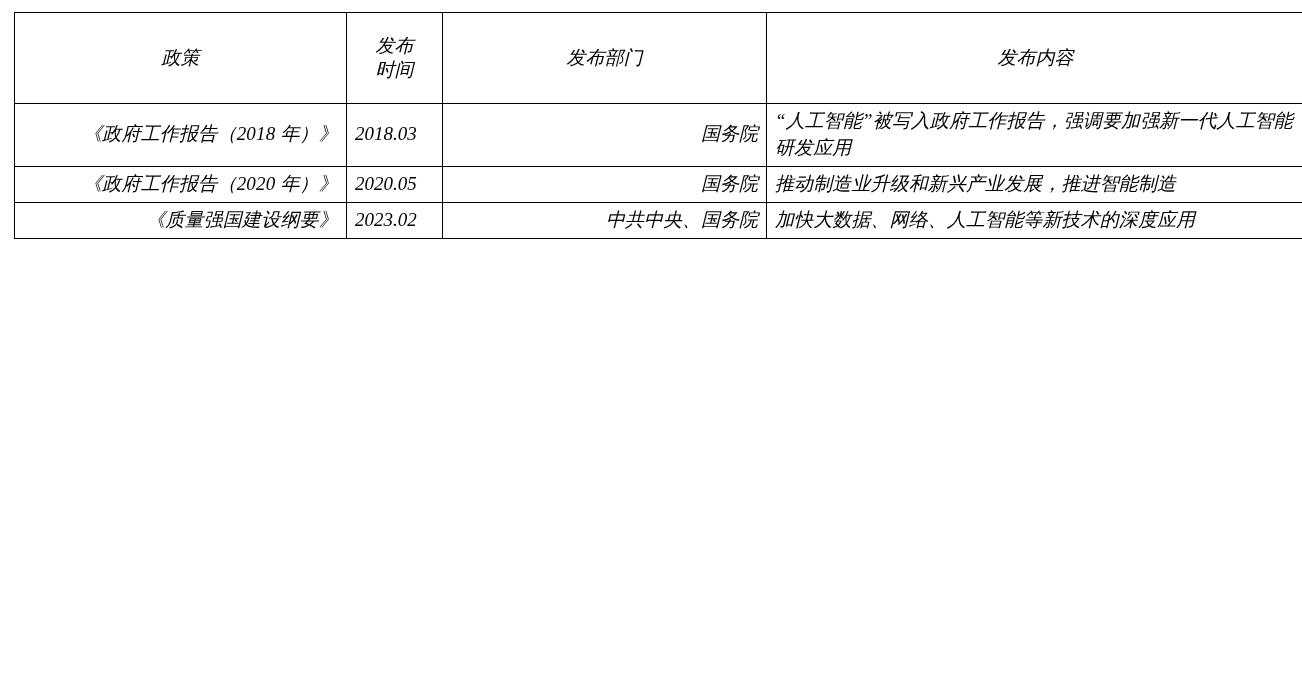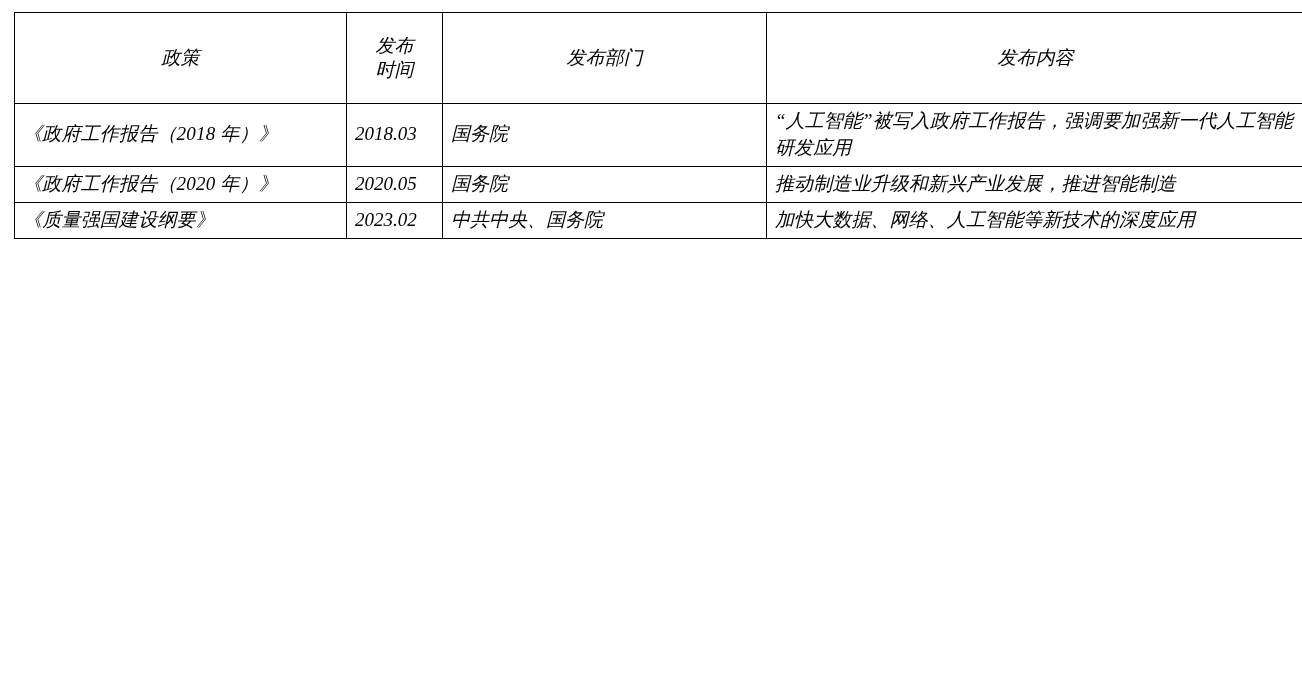--- a/index.html
+++ b/index.html
@@ -43,31 +43,31 @@
     font-weight: bold;
     height: 82px;
     padding: 2px 6px;
   }
   col.c-policy   { width: 332px; }
   col.c-date     { width: 96px; }
   col.c-dept     { width: 324px; }
   col.c-content  { width: 538px; }
 
   td.policy {
-    text-align: left;
+    text-align: right;
     font-size: 19.5px;
     letter-spacing: 0.2px;
   }
   td.date {
     text-align: left;
     font-size: 19.5px;
     white-space: nowrap;
   }
   td.dept {
-    text-align: left;
+    text-align: right;
     font-size: 19.5px;
   }
   td.dept.left2 {
     text-align: left;
   }
   td.content {
     text-align: left;
     font-size: 19.5px;
     letter-spacing: 0.1px;
   }

